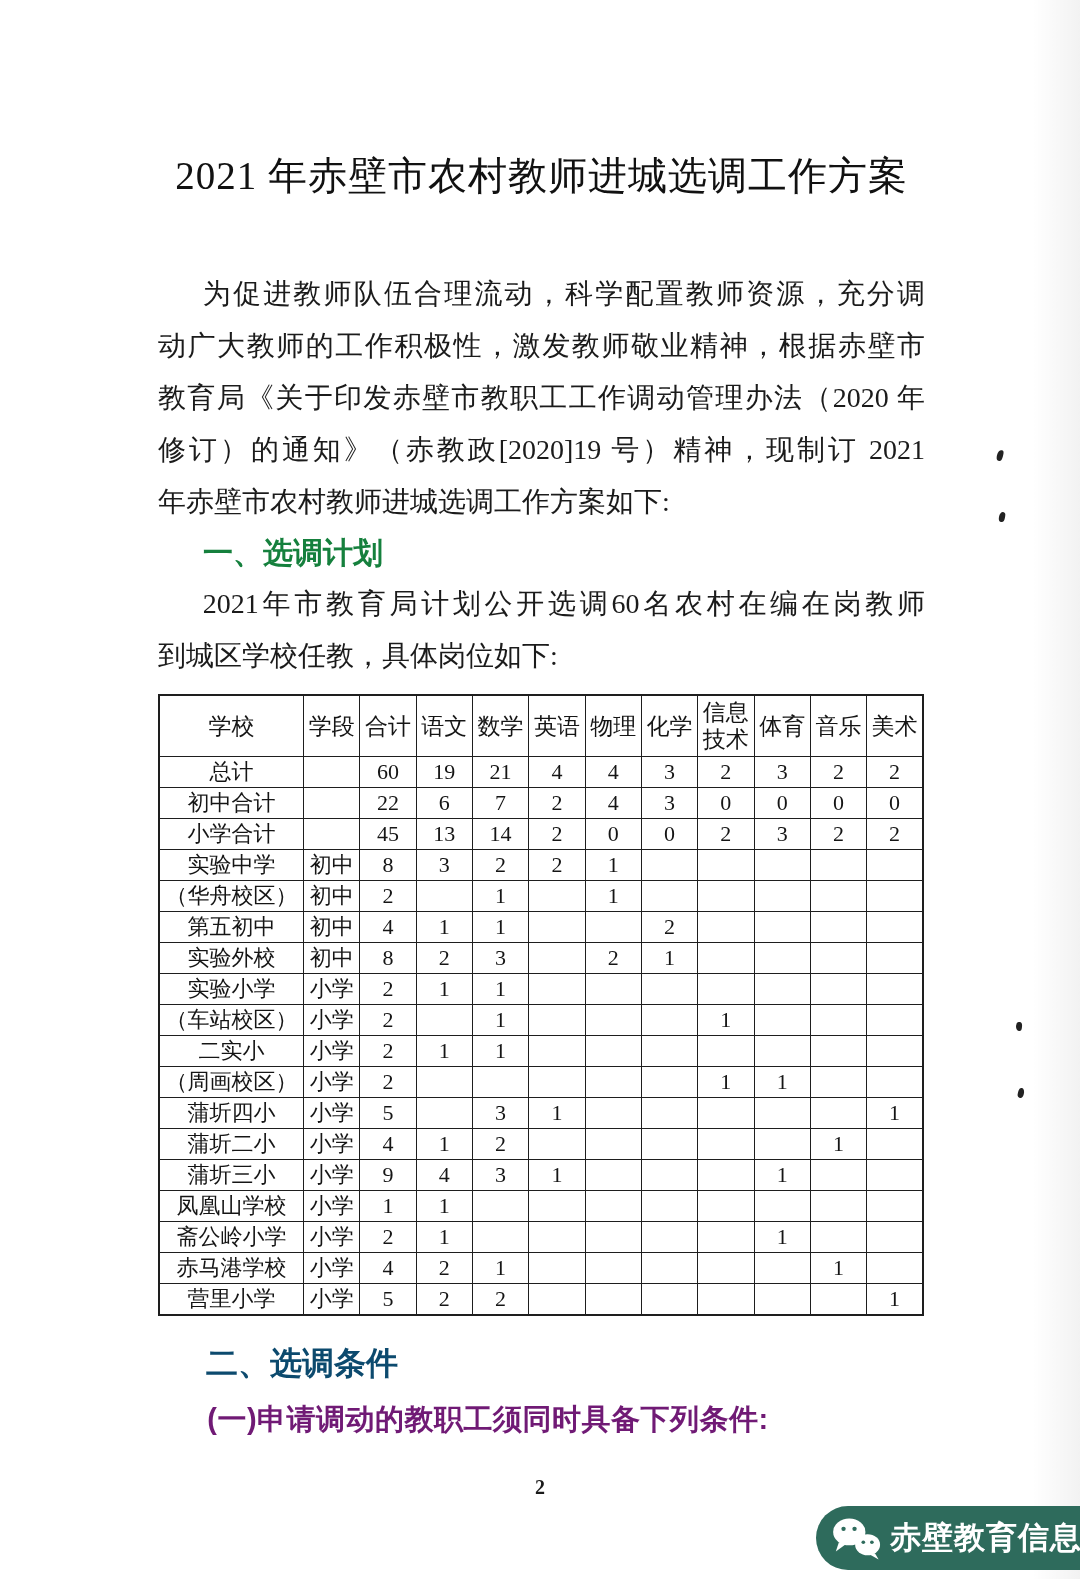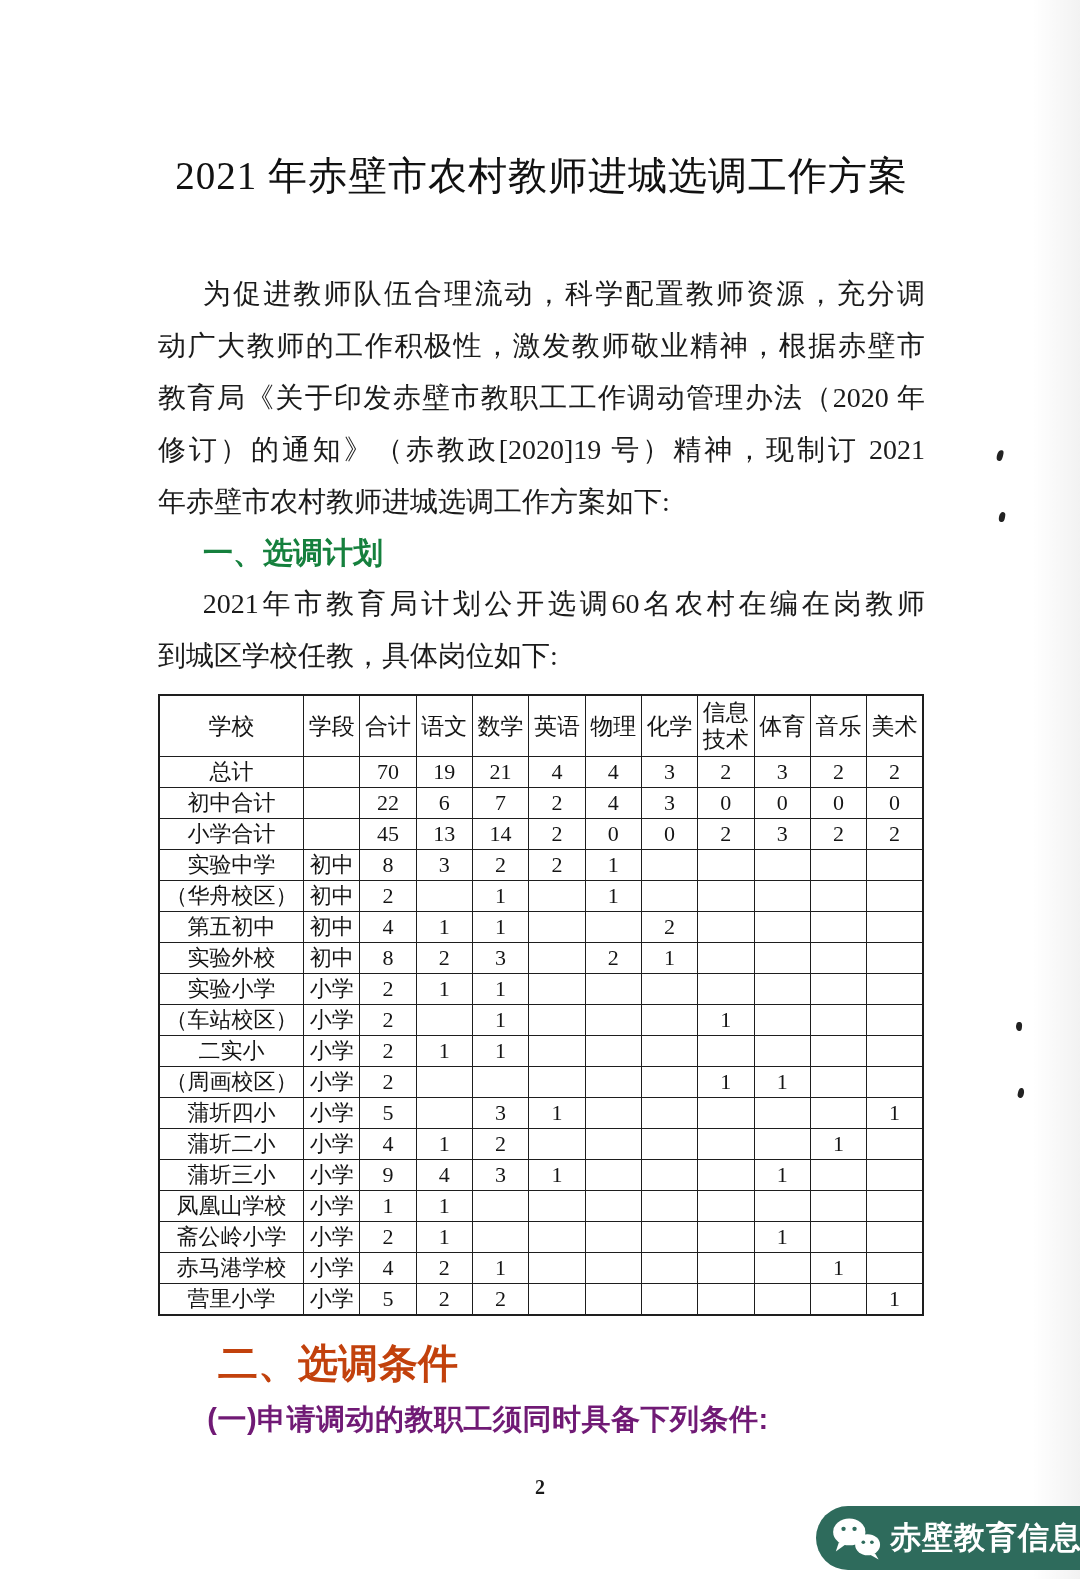--- a/index.html
+++ b/index.html
@@ -44,22 +44,22 @@
     text-align:center;vertical-align:middle;
     padding:0 1px;
     font-weight:normal;
     color:#151515;
   }
   .plan-table th{height:60px;font-size:23px;line-height:27px;}
   .plan-table td{height:30px;font-size:22px;}
   .plan-table .c0{width:141px;}
   .h2{
     font-family:"Liberation Sans","DejaVu Sans",sans-serif;
-    font-weight:bold;font-size:40px;line-height:50px;
-    margin-top:22px;text-indent:1.5em;color:#c2410c;
+    font-weight:bold;font-size:32px;line-height:50px;
+    margin-top:22px;text-indent:1.5em;color:#0c4a6e;
   }
   .h3{
     font-family:"Liberation Sans","DejaVu Sans",sans-serif;
     font-weight:bold;font-size:29px;line-height:50px;
     margin-top:6px;text-indent:1.7em;color:#701a75;
     letter-spacing:0.5px;
   }
   .page-number{
     position:absolute;left:0;top:1476px;width:1080px;
     text-align:center;font-size:20px;font-weight:bold;color:#1a1a1a;
@@ -128,21 +128,21 @@
             <th>信息技术</th>
             <th>体育</th>
             <th>音乐</th>
             <th>美术</th>
           </tr>
       </thead>
       <tbody>
           <tr>
             <td class="c0">总计</td>
             <td></td>
-            <td>70</td>
+            <td>60</td>
             <td>19</td>
             <td>21</td>
             <td>4</td>
             <td>4</td>
             <td>3</td>
             <td>2</td>
             <td>3</td>
             <td>2</td>
             <td>2</td>
           </tr>

